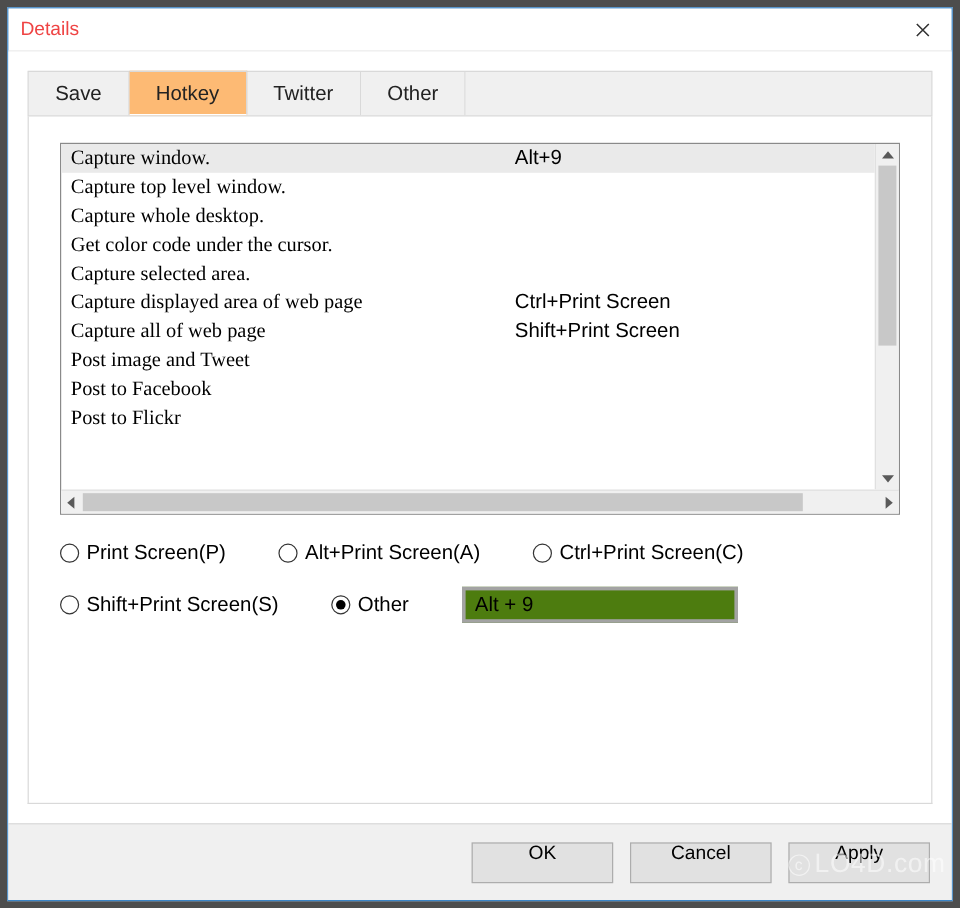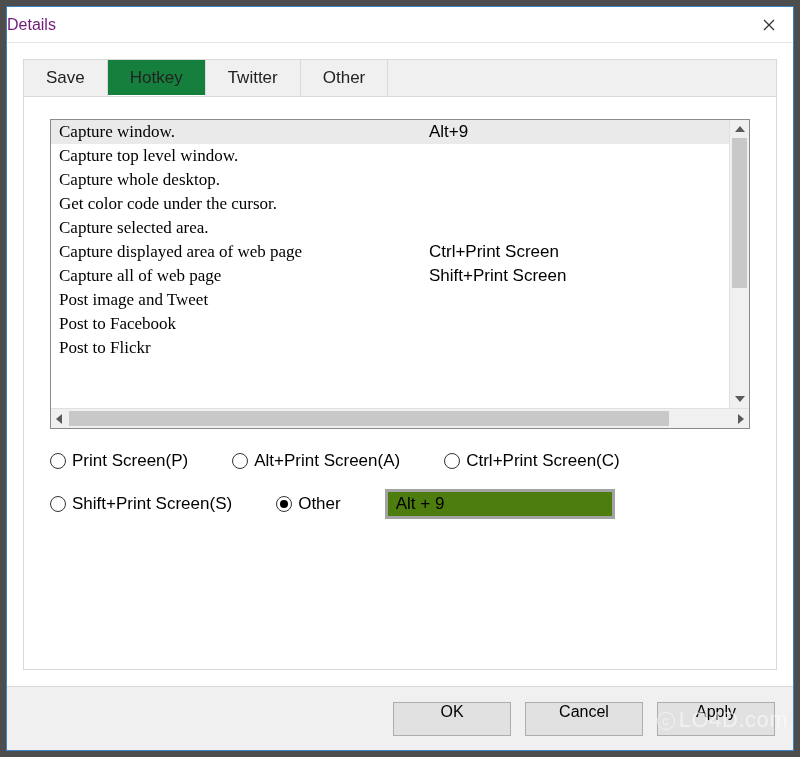--- a/index.html
+++ b/index.html
@@ -19,23 +19,24 @@
     width: 788px; height: 745px;
     background: #ffffff;
     border: 1px solid #3a84c6;
     display: flex;
     flex-direction: column;
   }
   .titlebar {
     height: 36px;
     display: flex;
     align-items: center;
+    padding-left: 10px;
     border-bottom: 1px solid #e6e6e6;
     font-size: 16px;
-    color: #701a75;
+    color: #ef4444;
   }
   .titlebar .close {
     margin-left: auto;
     width: 48px;
     height: 36px;
     display: flex;
     align-items: center;
     justify-content: center;
     font-size: 18px;
     color: #333;
@@ -58,21 +59,21 @@
     padding: 7px 22px;
     border-right: 1px solid #d9d9d9;
     font-size: 17px;
     color: #222;
     cursor: pointer;
     display: flex;
     align-items: center;
     background: #f0f0f0;
   }
   .tab.active {
-    background: #15803d;
+    background: #fdba74;
     border-bottom: 1px solid #fff;
     margin-bottom: -1px;
     border-top: 1px solid #d9d9d9;
     position: relative;
     top: -1px;
   }
   .tab:last-child { border-right: none; flex:1; cursor:default; background:#f0f0f0;}
   .tabpanel {
     border: 1px solid #d9d9d9;
     border-top: none;

